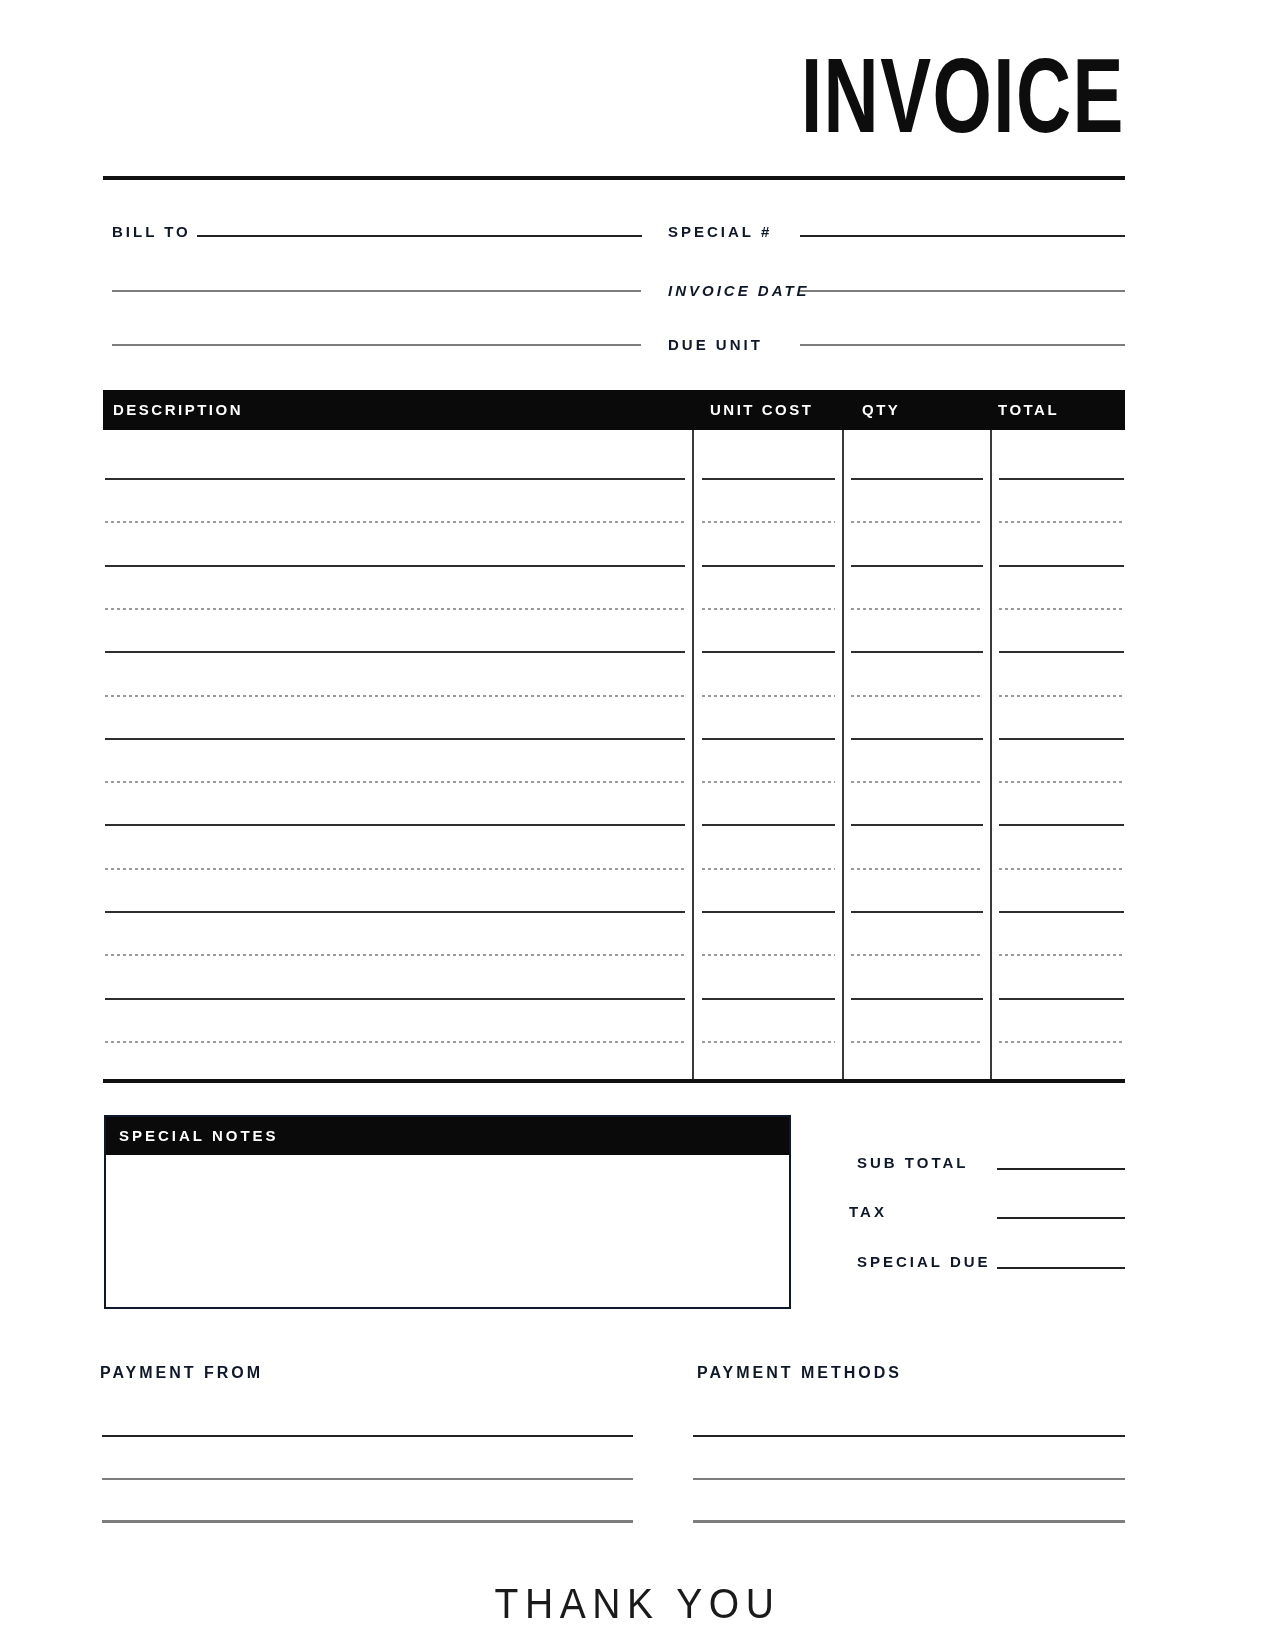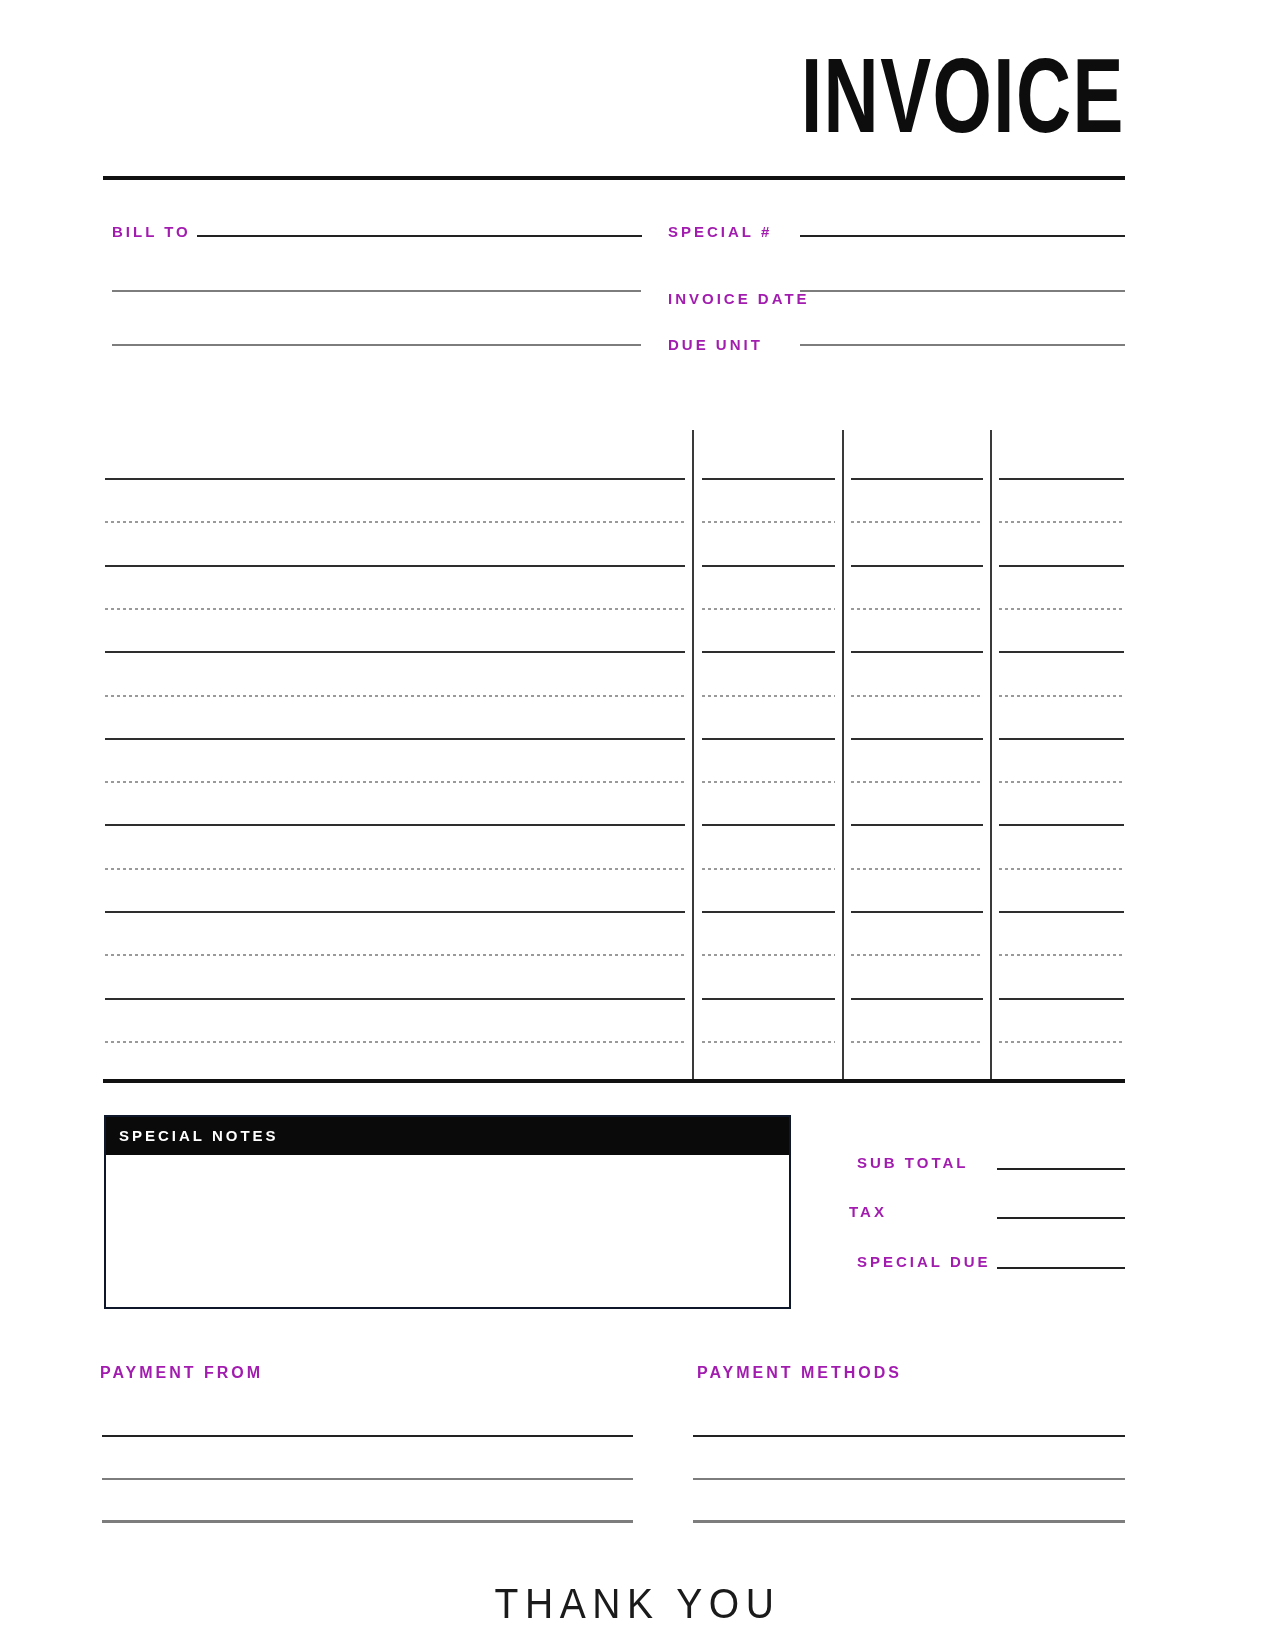--- a/index.html
+++ b/index.html
@@ -7,21 +7,21 @@
     position:relative;
     width:1275px;height:1650px;
     background:#ffffff;
     font-family:"Liberation Sans","DejaVu Sans",sans-serif;
     color:#111;
     overflow:hidden;
   }
   .abs{position:absolute;}
   .label{
     font-size:15px;font-weight:bold;letter-spacing:3px;
-    color:#a21caf;white-space:nowrap;
+    color:#0f172a;white-space:nowrap;
   }
   .title{
     font-size:106px;font-weight:bold;letter-spacing:2px;
     color:#0d0d0d;line-height:1;white-space:nowrap;
     transform:scaleX(0.72);transform-origin:right center;
   }
   .rule-thick{height:4px;background:#111;}
   .fline{height:0;border-top:2px solid #222;}
   .fline.gray{border-top-color:#7d7d7d;}
   .vline{width:1.5px;background:#3a3a3a;}
@@ -55,26 +55,32 @@
   <div class="abs rule-thick" style="left:103px;top:176px;width:1022px;"></div>
 
   <div class="abs label" style="left:112px;top:223px;">BILL TO</div>
   <div class="abs fline" style="left:197px;top:235px;width:445px;"></div>
   <div class="abs fline gray" style="left:112px;top:290px;width:529px;"></div>
   <div class="abs fline gray" style="left:112px;top:344px;width:529px;"></div>
 
   <div class="abs label" style="left:668px;top:223px;">SPECIAL #</div>
   <div class="abs fline" style="left:800px;top:235px;width:325px;"></div>
 
-  <div class="abs label" style="left:668px;top:290px;">INVOICE DATE</div>
+  <div class="abs label" style="left:668px;top:282px;font-style:italic;">INVOICE DATE</div>
   <div class="abs fline gray" style="left:800px;top:290px;width:325px;"></div>
 
   <div class="abs label" style="left:668px;top:336px;">DUE UNIT</div>
   <div class="abs fline gray" style="left:800px;top:344px;width:325px;"></div>
 
+  <div class="abs hdr-bar" style="left:103px;top:390px;width:1022px;height:40px;">
+    <div class="hdr-label" style="left:10px;">DESCRIPTION</div>
+    <div class="hdr-label" style="left:607px;">UNIT COST</div>
+    <div class="hdr-label" style="left:759px;">QTY</div>
+    <div class="hdr-label" style="left:895px;">TOTAL</div>
+  </div>
 
   <div class="abs vline" style="left:692px;top:430px;height:651px;"></div>
   <div class="abs vline" style="left:842px;top:430px;height:651px;"></div>
   <div class="abs vline" style="left:990px;top:430px;height:651px;"></div>
 
   <div id="table-lines" class="abs" style="left:0;top:0;width:1275px;height:1650px;pointer-events:none;">
       <div class="abs tline-solid" style="left: 105px; top: 478px; width: 580px;"></div>
       <div class="abs tline-solid" style="left: 702px; top: 478px; width: 133px;"></div>
       <div class="abs tline-solid" style="left: 851px; top: 478px; width: 132px;"></div>
       <div class="abs tline-solid" style="left: 999px; top: 478px; width: 125px;"></div>

